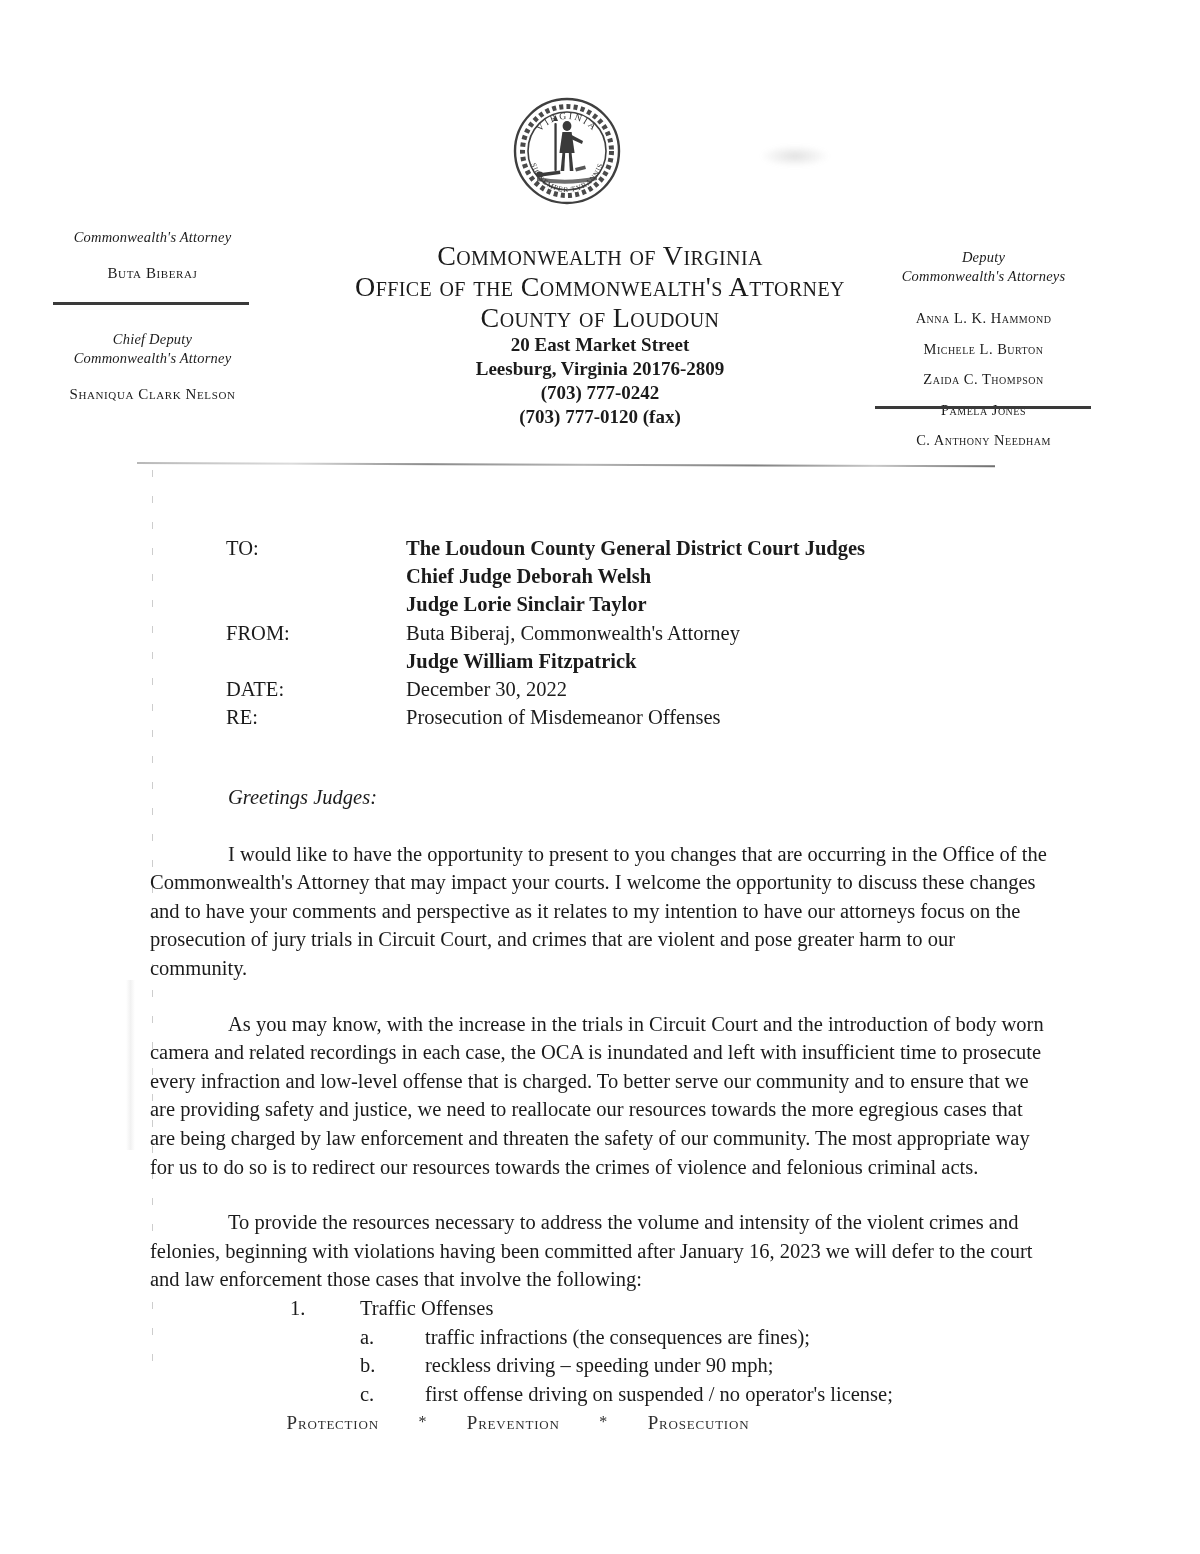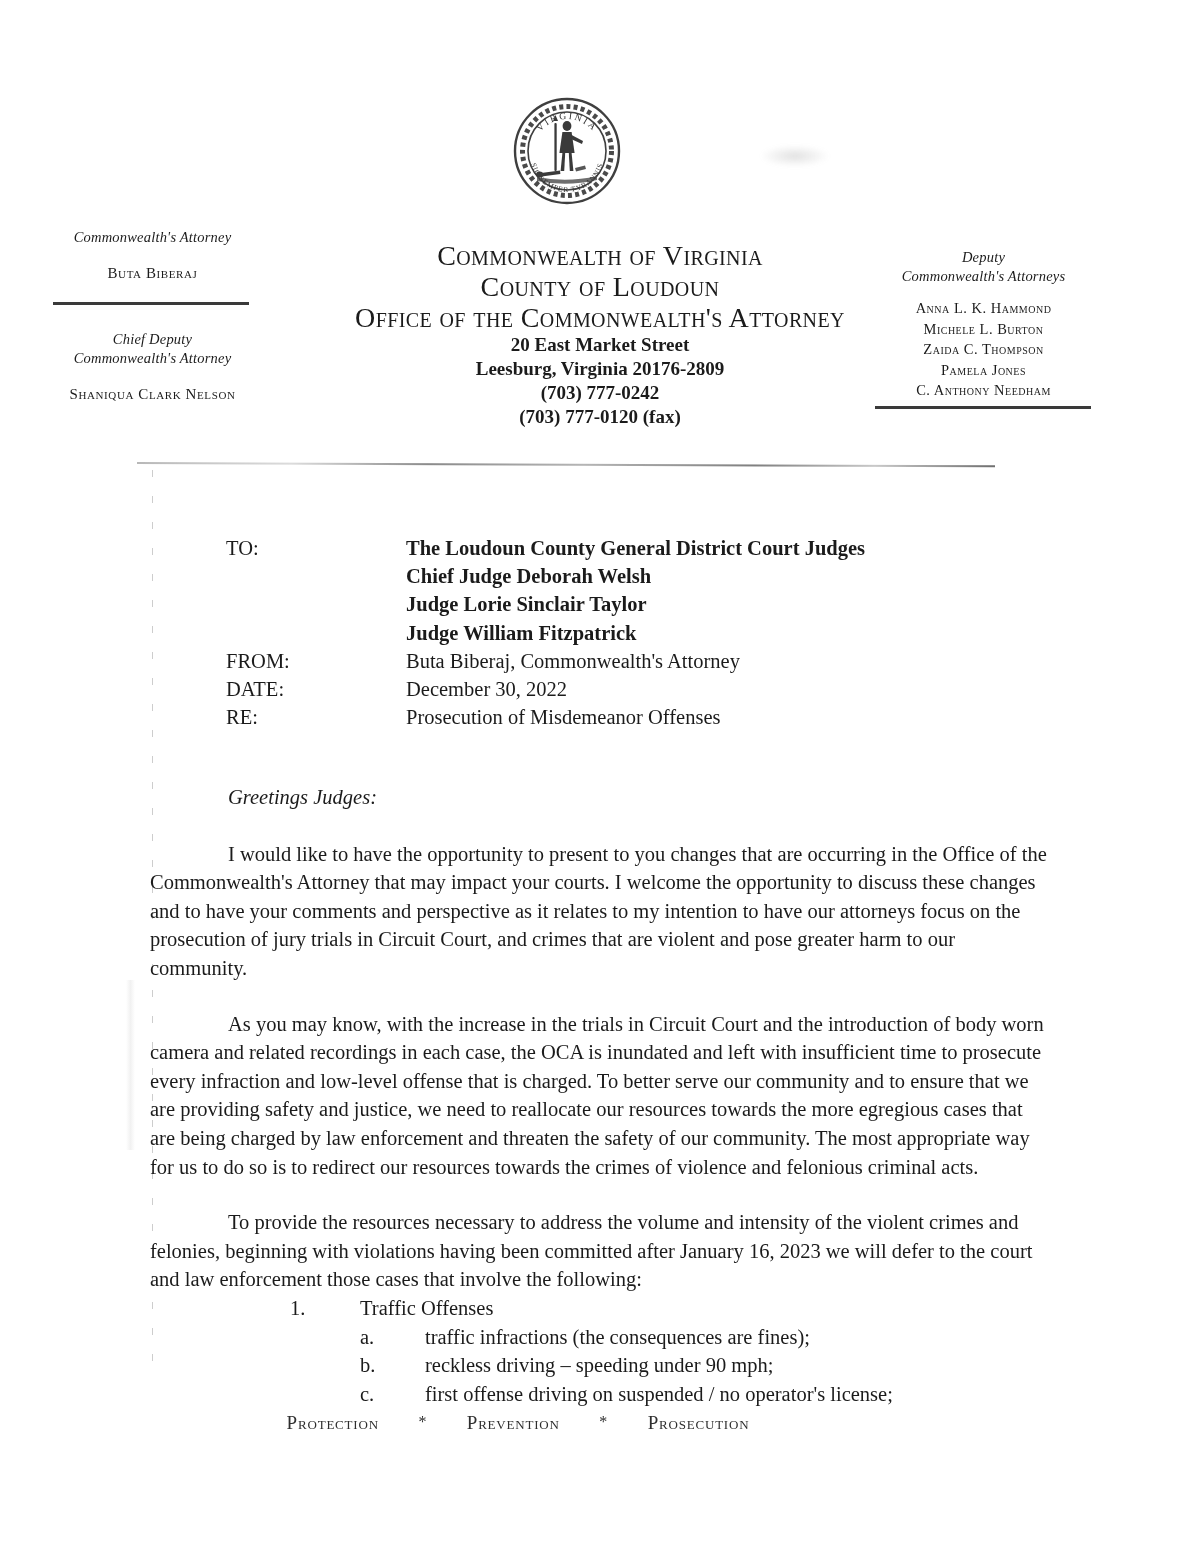--- a/index.html
+++ b/index.html
@@ -77,20 +77,21 @@
     font-size: 15px;
     font-variant: small-caps;
     letter-spacing: 0.6px;
     line-height: 21px;
   }
   .sc-name-r {
     font-size: 14.5px;
     font-variant: small-caps;
     letter-spacing: 0.5px;
     line-height: 20.5px;
+    margin-top: 10px;
   }
   .gap-1 { height: 16px; }
   .gap-2 { height: 12px; }
 
   .rule-left {
     position: absolute;
     left: 53px; top: 302px;
     width: 196px; height: 3px;
     background: #3a3a3a;
   }
@@ -240,22 +241,22 @@
     <div style="height:46px"></div>
     <div class="it-small">Chief Deputy</div>
     <div class="it-small">Commonwealth's Attorney</div>
     <div class="gap-1"></div>
     <div class="sc-name">Shaniqua Clark Nelson</div>
   </div>
   <div class="rule-left"></div>
 
   <div class="lh-center">
     <div class="title-sc">Commonwealth of Virginia</div>
+    <div class="title-sc">Office of the Commonwealth's Attorney</div>
     <div class="title-sc">County of Loudoun</div>
-    <div class="title-sc">Office of the Commonwealth's Attorney</div>
     <div class="addr">20 East Market Street</div>
     <div class="addr">Leesburg, Virginia 20176-2809</div>
     <div class="addr">(703) 777-0242</div>
     <div class="addr">(703) 777-0120 (fax)</div>
   </div>
 
   <div class="lh-right">
     <div class="it-small">Deputy</div>
     <div class="it-small">Commonwealth's Attorneys</div>
     <div class="gap-2"></div>
@@ -276,26 +277,26 @@
     </div>
     <div class="memo-row">
       <div class="memo-label"></div>
       <div class="memo-val bold">Chief Judge Deborah Welsh</div>
     </div>
     <div class="memo-row">
       <div class="memo-label"></div>
       <div class="memo-val bold">Judge Lorie Sinclair Taylor</div>
     </div>
     <div class="memo-row">
+      <div class="memo-label">FROM:</div>
+      <div class="memo-val">Buta Biberaj, Commonwealth's Attorney</div>
+    </div>
+    <div class="memo-row">
       <div class="memo-label"></div>
       <div class="memo-val bold">Judge William Fitzpatrick</div>
-    </div>
-    <div class="memo-row">
-      <div class="memo-label">FROM:</div>
-      <div class="memo-val">Buta Biberaj, Commonwealth's Attorney</div>
     </div>
     <div class="memo-row">
       <div class="memo-label">DATE:</div>
       <div class="memo-val">December 30, 2022</div>
     </div>
     <div class="memo-row">
       <div class="memo-label">RE:</div>
       <div class="memo-val">Prosecution of Misdemeanor Offenses</div>
     </div>
   </div>

